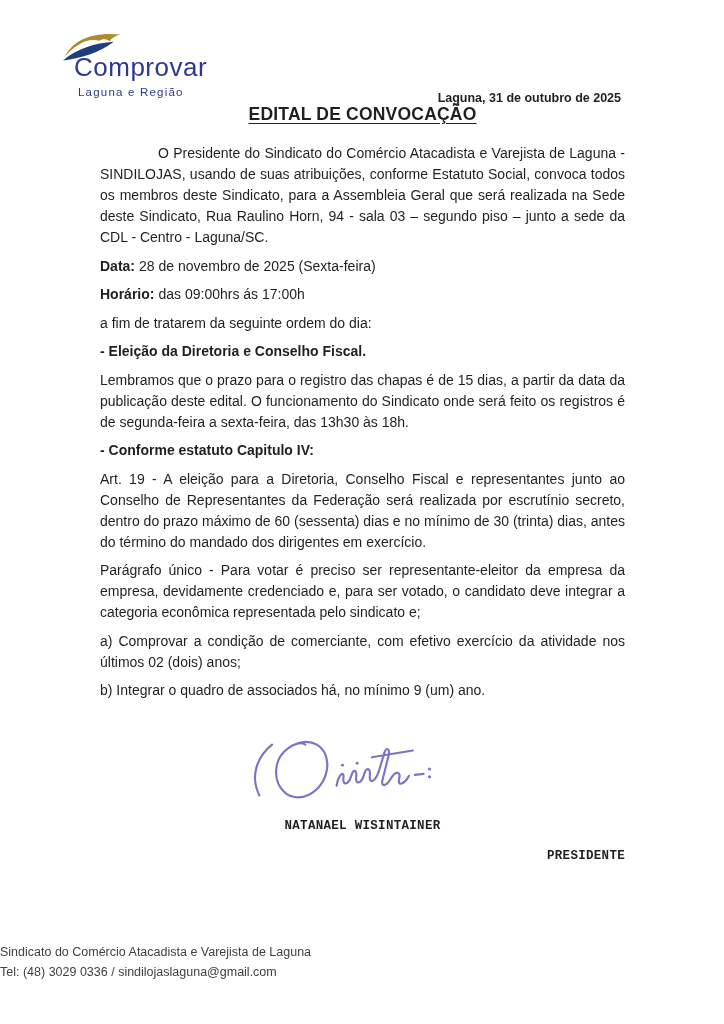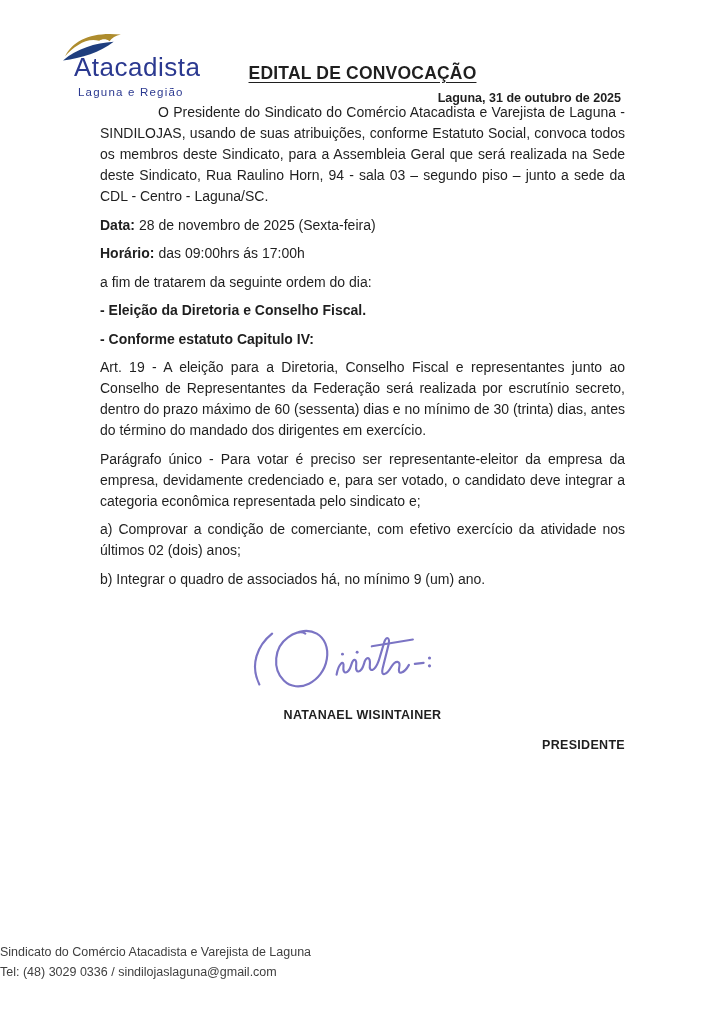--- a/index.html
+++ b/index.html
@@ -25,42 +25,42 @@
     position:absolute; left:18px; top:58px;
     font-size:11.5px; letter-spacing:1.2px;
     color:#2B3990; white-space:nowrap;text-align:right;
   }
   .dateline {
     position:absolute; right:103px; top:91px;
     font-size:12.5px; font-weight:700; color:#1f1f1f;
   }
 
   
-  .doc-body { padding:63px 99px 0 100px; }
+  .doc-body { padding:104px 99px 0 100px; }
   .doc-title {
     text-align:center;
     font-size:17.5px; font-weight:700;
     text-decoration:underline;
     text-underline-offset:3px;
     margin-bottom:18px;
     letter-spacing:0.2px;
   }
   .doc-body p {
     font-size:14px;
     line-height:21px;
     text-align:justify;
     margin-bottom:7.5px;
     color:#1f1f1f;
   }
   p.indent { text-indent:58px; }
   p.bold, .lbl { font-weight:700; }
   .lbl { margin-right:4px; }
 
   
-  .signature-block { margin-top:26px; text-align:center; }
+  .signature-block { margin-top:26px; text-align:center;font-family:Liberation Mono, monospace; }
   .signature-svg { display:block; margin:0 auto; }
   .signer-name {
     text-align:center; font-size:12.5px; font-weight:700;
     letter-spacing:0.3px; margin-top:4px;
   }
   .signer-role {
     text-align:right; font-size:12.5px; font-weight:700;
     letter-spacing:0.3px; margin-top:16px;
   }
 
@@ -76,39 +76,40 @@
 
 <div class="page">
 
   <div class="logo">
     <span class="logo-icon">
       <svg width="62" height="34" viewBox="0 0 120 64" xmlns="http://www.w3.org/2000/svg">
         <path fill="#AE8C2D" d="M6,50 C22,18 60,2 114,8 C104,10 96,15 92,21 C86,16 78,16 72,20 C48,13 24,30 6,50 Z"></path>
         <path fill="#1F3E7E" d="M2,58 C28,36 64,24 100,22 C74,42 38,54 2,58 Z"></path>
       </svg>
     </span>
-    <div class="logo-brand">Atacadista</div>
+    <div class="logo-brand">Comprovar</div>
     <div class="logo-tagline">Laguna e Região</div>
   </div>
 
   <div class="dateline">Laguna, 31 de outubro de 2025</div>
 
   <div class="doc-body">
     <div class="doc-title">EDITAL DE CONVOCAÇÃO</div>
 
     <p class="indent">O Presidente do Sindicato do Comércio Atacadista e Varejista de Laguna - SINDILOJAS, usando de suas atribuições, conforme Estatuto Social, convoca todos os membros deste Sindicato, para a Assembleia Geral que será realizada na Sede deste Sindicato, Rua Raulino Horn, 94 - sala 03 – segundo piso – junto a sede da CDL - Centro - Laguna/SC.</p>
 
     <p><span class="lbl">Data:</span><span>28 de novembro de 2025 (Sexta-feira)</span></p>
 
     <p><span class="lbl">Horário:</span><span>das 09:00hrs ás 17:00h</span></p>
 
     <p>a fim de tratarem da seguinte ordem do dia:</p>
 
     <p class="bold">- Eleição da Diretoria e Conselho Fiscal.</p>
 
+    <p>Lembramos que o prazo para o registro das chapas é de 15 dias, a partir da data da publicação deste edital. O funcionamento do Sindicato onde será feito os registros é de segunda-feira a sexta-feira, das 13h30 às 18h.</p>
 
     <p class="bold">- Conforme estatuto Capitulo IV:</p>
 
     <p>Art. 19 - A eleição para a Diretoria, Conselho Fiscal e representantes junto ao Conselho de Representantes da Federação será realizada por escrutínio secreto, dentro do prazo máximo de 60 (sessenta) dias e no mínimo de 30 (trinta) dias, antes do término do mandado dos dirigentes em exercício.</p>
 
     <p>Parágrafo único - Para votar é preciso ser representante-eleitor da empresa da empresa, devidamente credenciado e, para ser votado, o candidato deve integrar a categoria econômica representada pelo sindicato e;</p>
 
     <p>a) Comprovar a condição de comerciante, com efetivo exercício da atividade nos últimos 02 (dois) anos;</p>
 
     <p>b) Integrar o quadro de associados há, no mínimo 9 (um) ano.</p>

